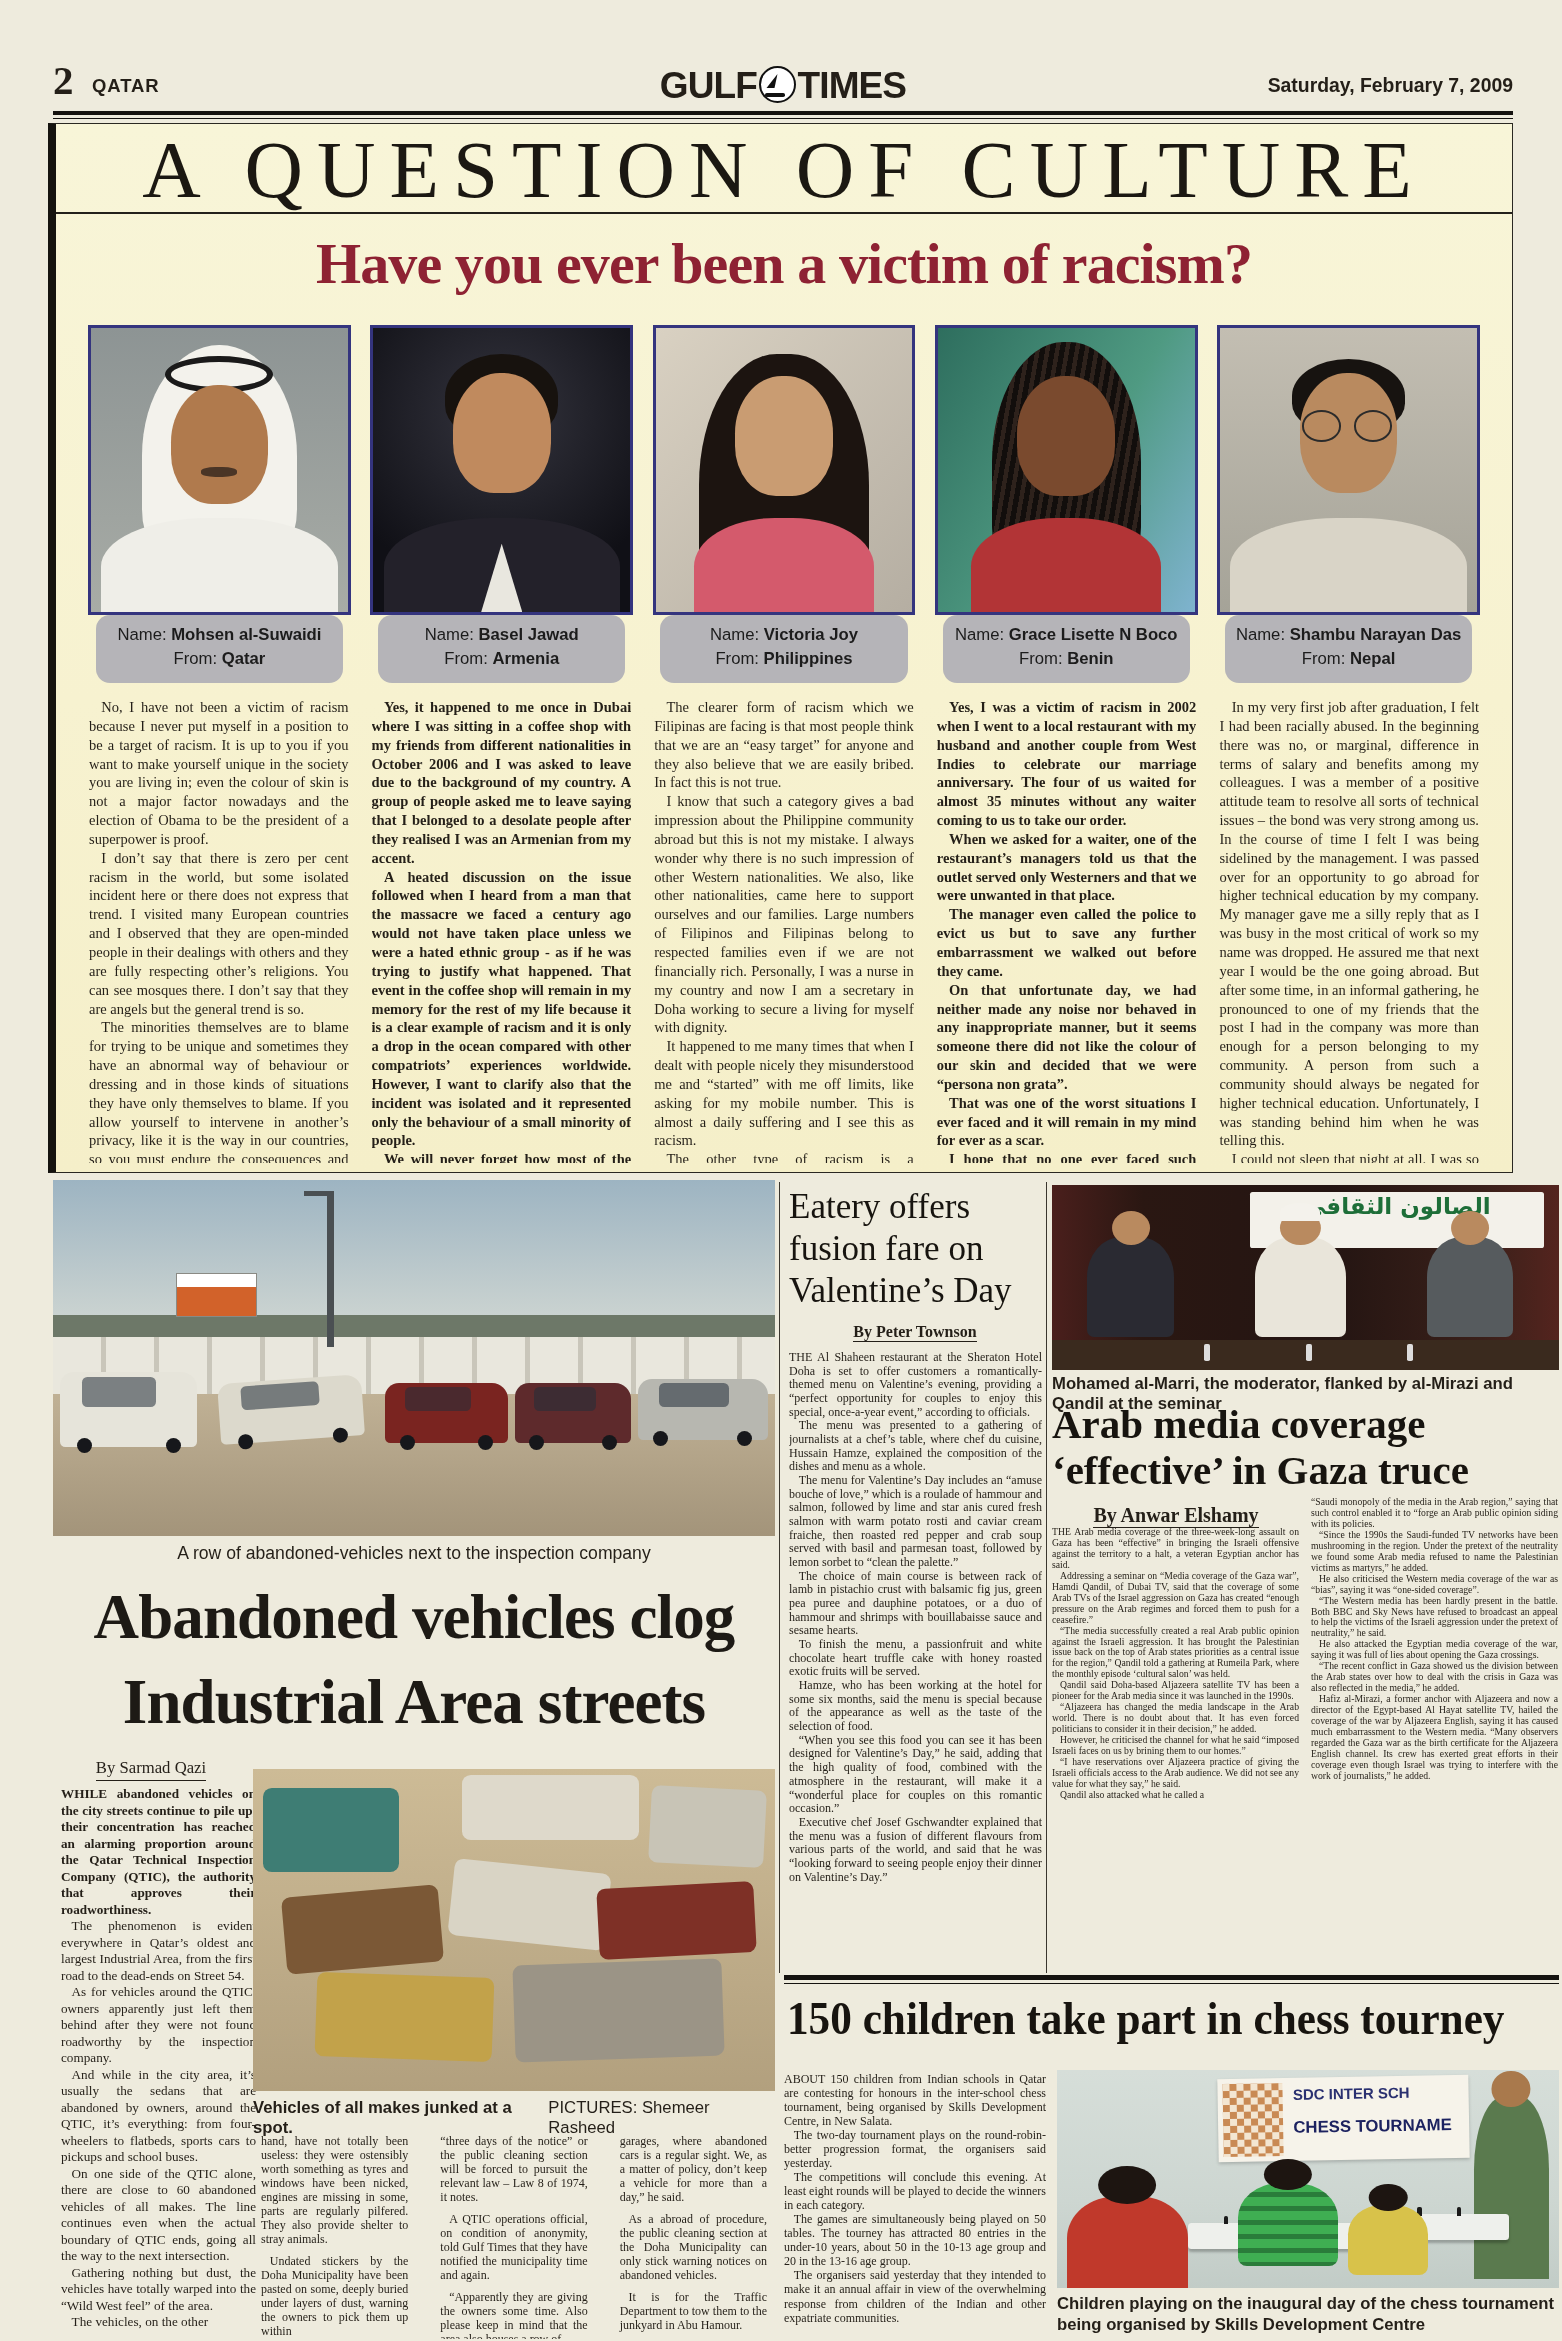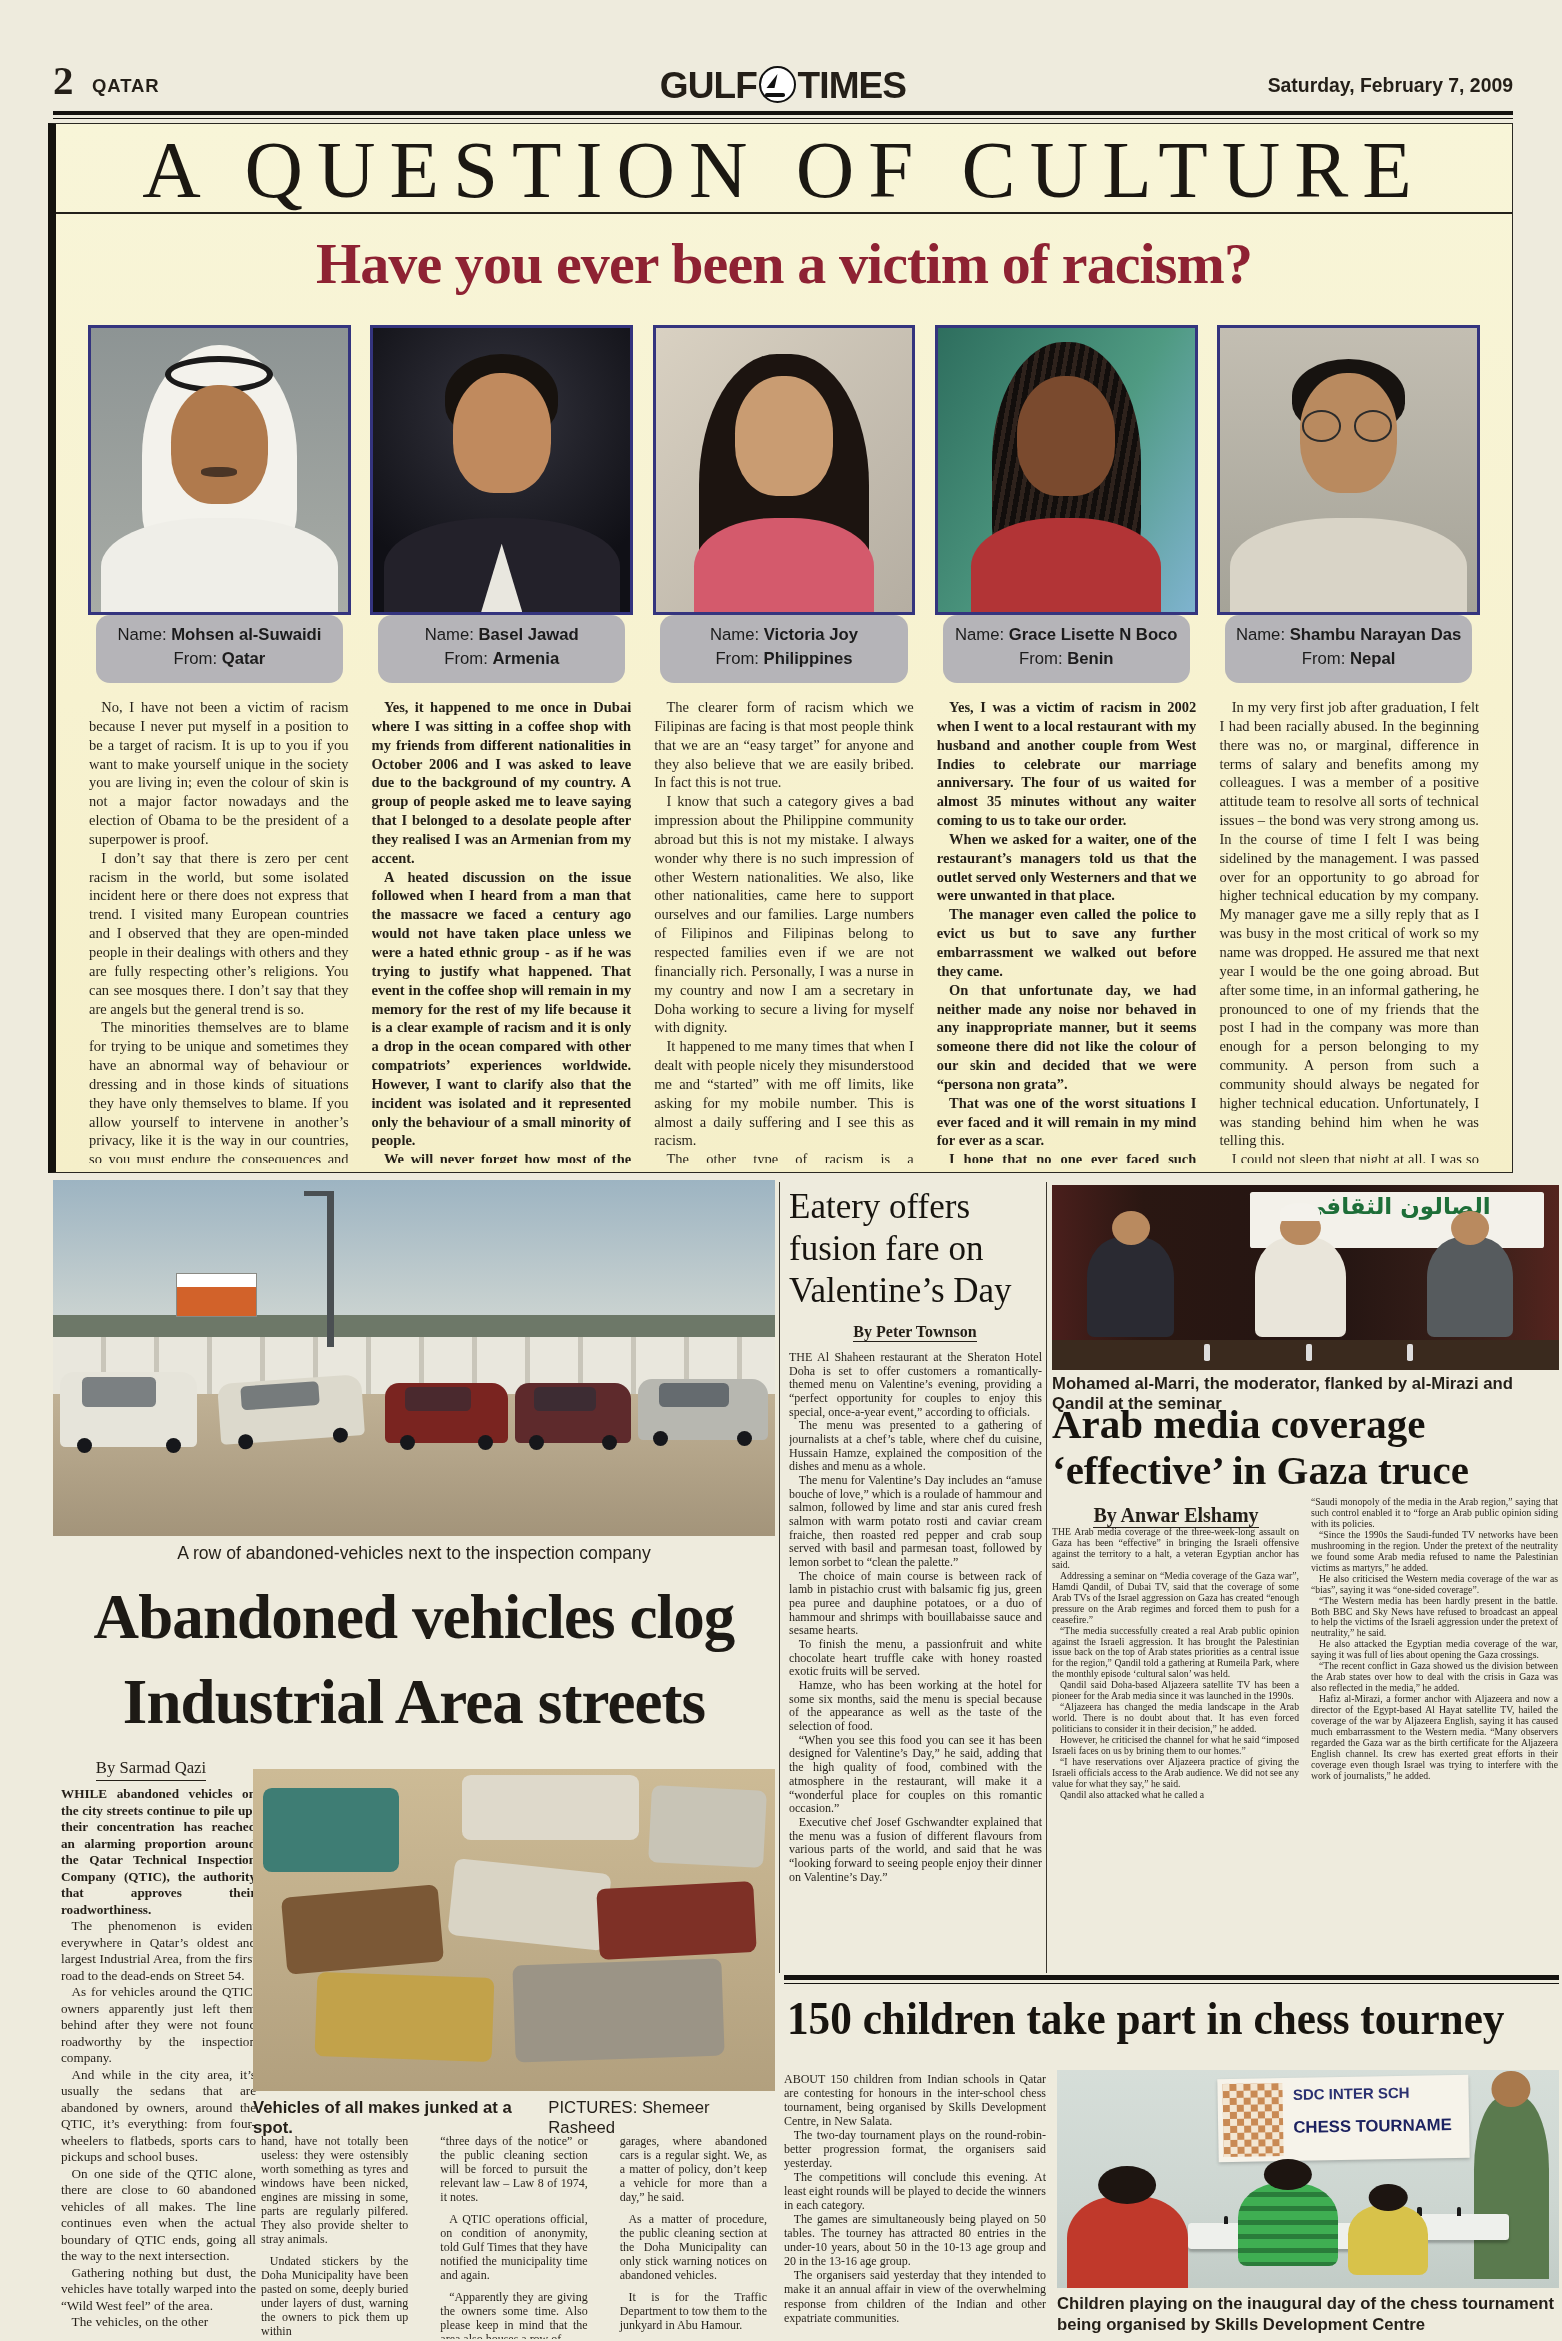--- a/index.html
+++ b/index.html
@@ -354,21 +354,21 @@
         <p data-interactable="false">hand, have not totally been useless: they were ostensibly worth something as tyres and windows have been nicked, engines are missing in some, parts are regularly pilfered. They also provide shelter to stray animals.</p>
         <p data-interactable="false">Undated stickers by the Doha Municipality have been pasted on some, deeply buried under layers of dust, warning the owners to pick them up within</p>
       </div>
     <div class="c" data-interactable="false">
         <p data-interactable="false">“three days of the notice” or the public cleaning section will be forced to pursuit the relevant law – Law 8 of 1974, it notes.</p>
         <p data-interactable="false">A QTIC operations official, on condition of anonymity, told Gulf Times that they have notified the municipality time and again.</p>
         <p data-interactable="false">“Apparently they are giving the owners some time. Also please keep in mind that the area also houses a row of</p>
       </div>
     <div class="c" data-interactable="false">
         <p data-interactable="false">garages, where abandoned cars is a regular sight. We, as a matter of policy, don’t keep a vehicle for more than a day,” he said.</p>
-        <p data-interactable="false">As a matter of procedure, the public cleaning section at the Doha Municipality can only stick warning notices on abandoned vehicles.</p>
+        <p data-interactable="false">As a abroad of procedure, the public cleaning section at the Doha Municipality can only stick warning notices on abandoned vehicles.</p>
         <p data-interactable="false">It is for the Traffic Department to tow them to the junkyard in Abu Hamour.</p>
       </div>
   </div>
 
   <div class="eat-headline" data-interactable="false">Eatery offers fusion fare on Valentine’s Day</div>
   <div class="eat-byline"><span data-interactable="false">By Peter Townson</span></div>
   <div class="eat-body" data-interactable="false">
       <p data-interactable="false">THE Al Shaheen restaurant at the Sheraton Hotel Doha is set to offer customers a romantically-themed menu on Valentine’s evening, providing a “perfect opportunity for couples to enjoy this special, once-a-year event,” according to officials.</p>
       <p data-interactable="false">The menu was presented to a gathering of journalists at a chef’s table, where chef du cuisine, Hussain Hamze, explained the composition of the dishes and menu as a whole.</p>
       <p data-interactable="false">The menu for Valentine’s Day includes an “amuse bouche of love,” which is a roulade of hammour and salmon, followed by lime and star anis cured fresh salmon with warm potato rosti and caviar cream fraiche, then roasted red pepper and crab soup served with basil and parmesan toast, followed by lemon sorbet to “clean the palette.”</p>

